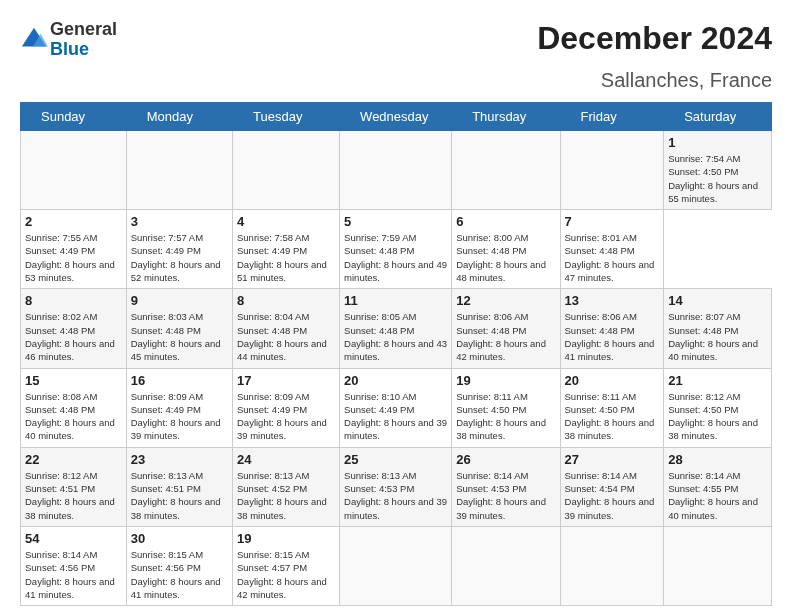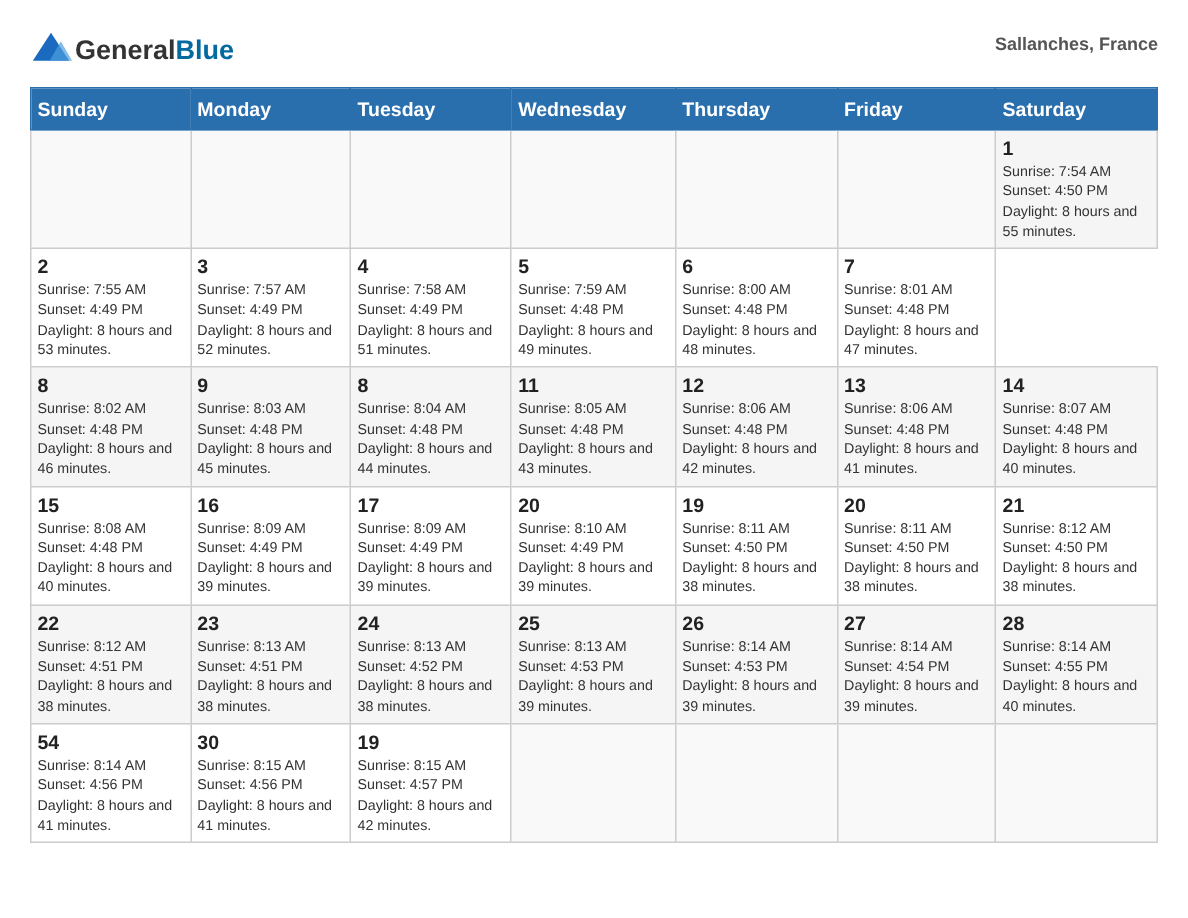--- a/index.html
+++ b/index.html
@@ -15,21 +15,21 @@
       justify-content: space-between;
       align-items: flex-start;
       margin-bottom: 10px;
     }
     .logo {
       display: flex;
       align-items: center;
     }
     .logo-text {
       display: flex;
-      flex-direction: row;
+      flex-direction: column;
       line-height: 1.1;
     }
     .logo-general {
       font-size: 18px;
       font-weight: bold;
       color: #333;
     }
     .logo-blue {
       font-size: 18px;
       font-weight: bold;
@@ -42,37 +42,36 @@
     }
     .title-block {
       text-align: right;
     }
     .month-title {
       font-size: 32px;
       font-weight: bold;
       color: #222;
     }
     .location {
-      font-size: 12px;
+      font-size: 20px;
       color: #555;
-      margin-top: 2px;
-      font-weight: bold;
+      margin-top: 12px;
     }
     .calendar {
       width: 100%;
       border-collapse: collapse;
       font-size: 10px;
     }
     .calendar thead tr th {
       background-color: #2a6fad;
       color: #fff;
-      padding: 6px 4px;
+      padding: 6px 20px;
       text-align: left;
       font-size: 13px;
-      font-weight: bold;
+      font-weight: normal;
       border: 1px solid #2a6fad;
       margin-left: 29px;
     }
     .calendar tbody tr td {
       border: 1px solid #ccc;
       vertical-align: top;
       padding: 4px 4px;
       width: 113px;
       min-height: 80px;
       background: #fff;
@@ -107,20 +106,21 @@
     <svg class="logo-icon" viewBox="0 0 30 30">
       <polygon points="15,2 28,22 2,22" fill="#1a6bbf"></polygon>
       <polygon points="22,8 30,22 14,22" fill="#4fa0e0" opacity="0.7"></polygon>
     </svg>
     <div class="logo-text">
       <span class="logo-general">General</span>
       <span class="logo-blue">Blue</span>
     </div>
   </div>
   <div class="title-block">
+    <div class="month-title">December 2024</div>
     <div class="location">Sallanches, France</div>
   </div>
 </div>
 
 <table class="calendar">
   <thead>
     <tr>
     <th>Sunday</th>
         <th>Monday</th>
         <th>Tuesday</th>

